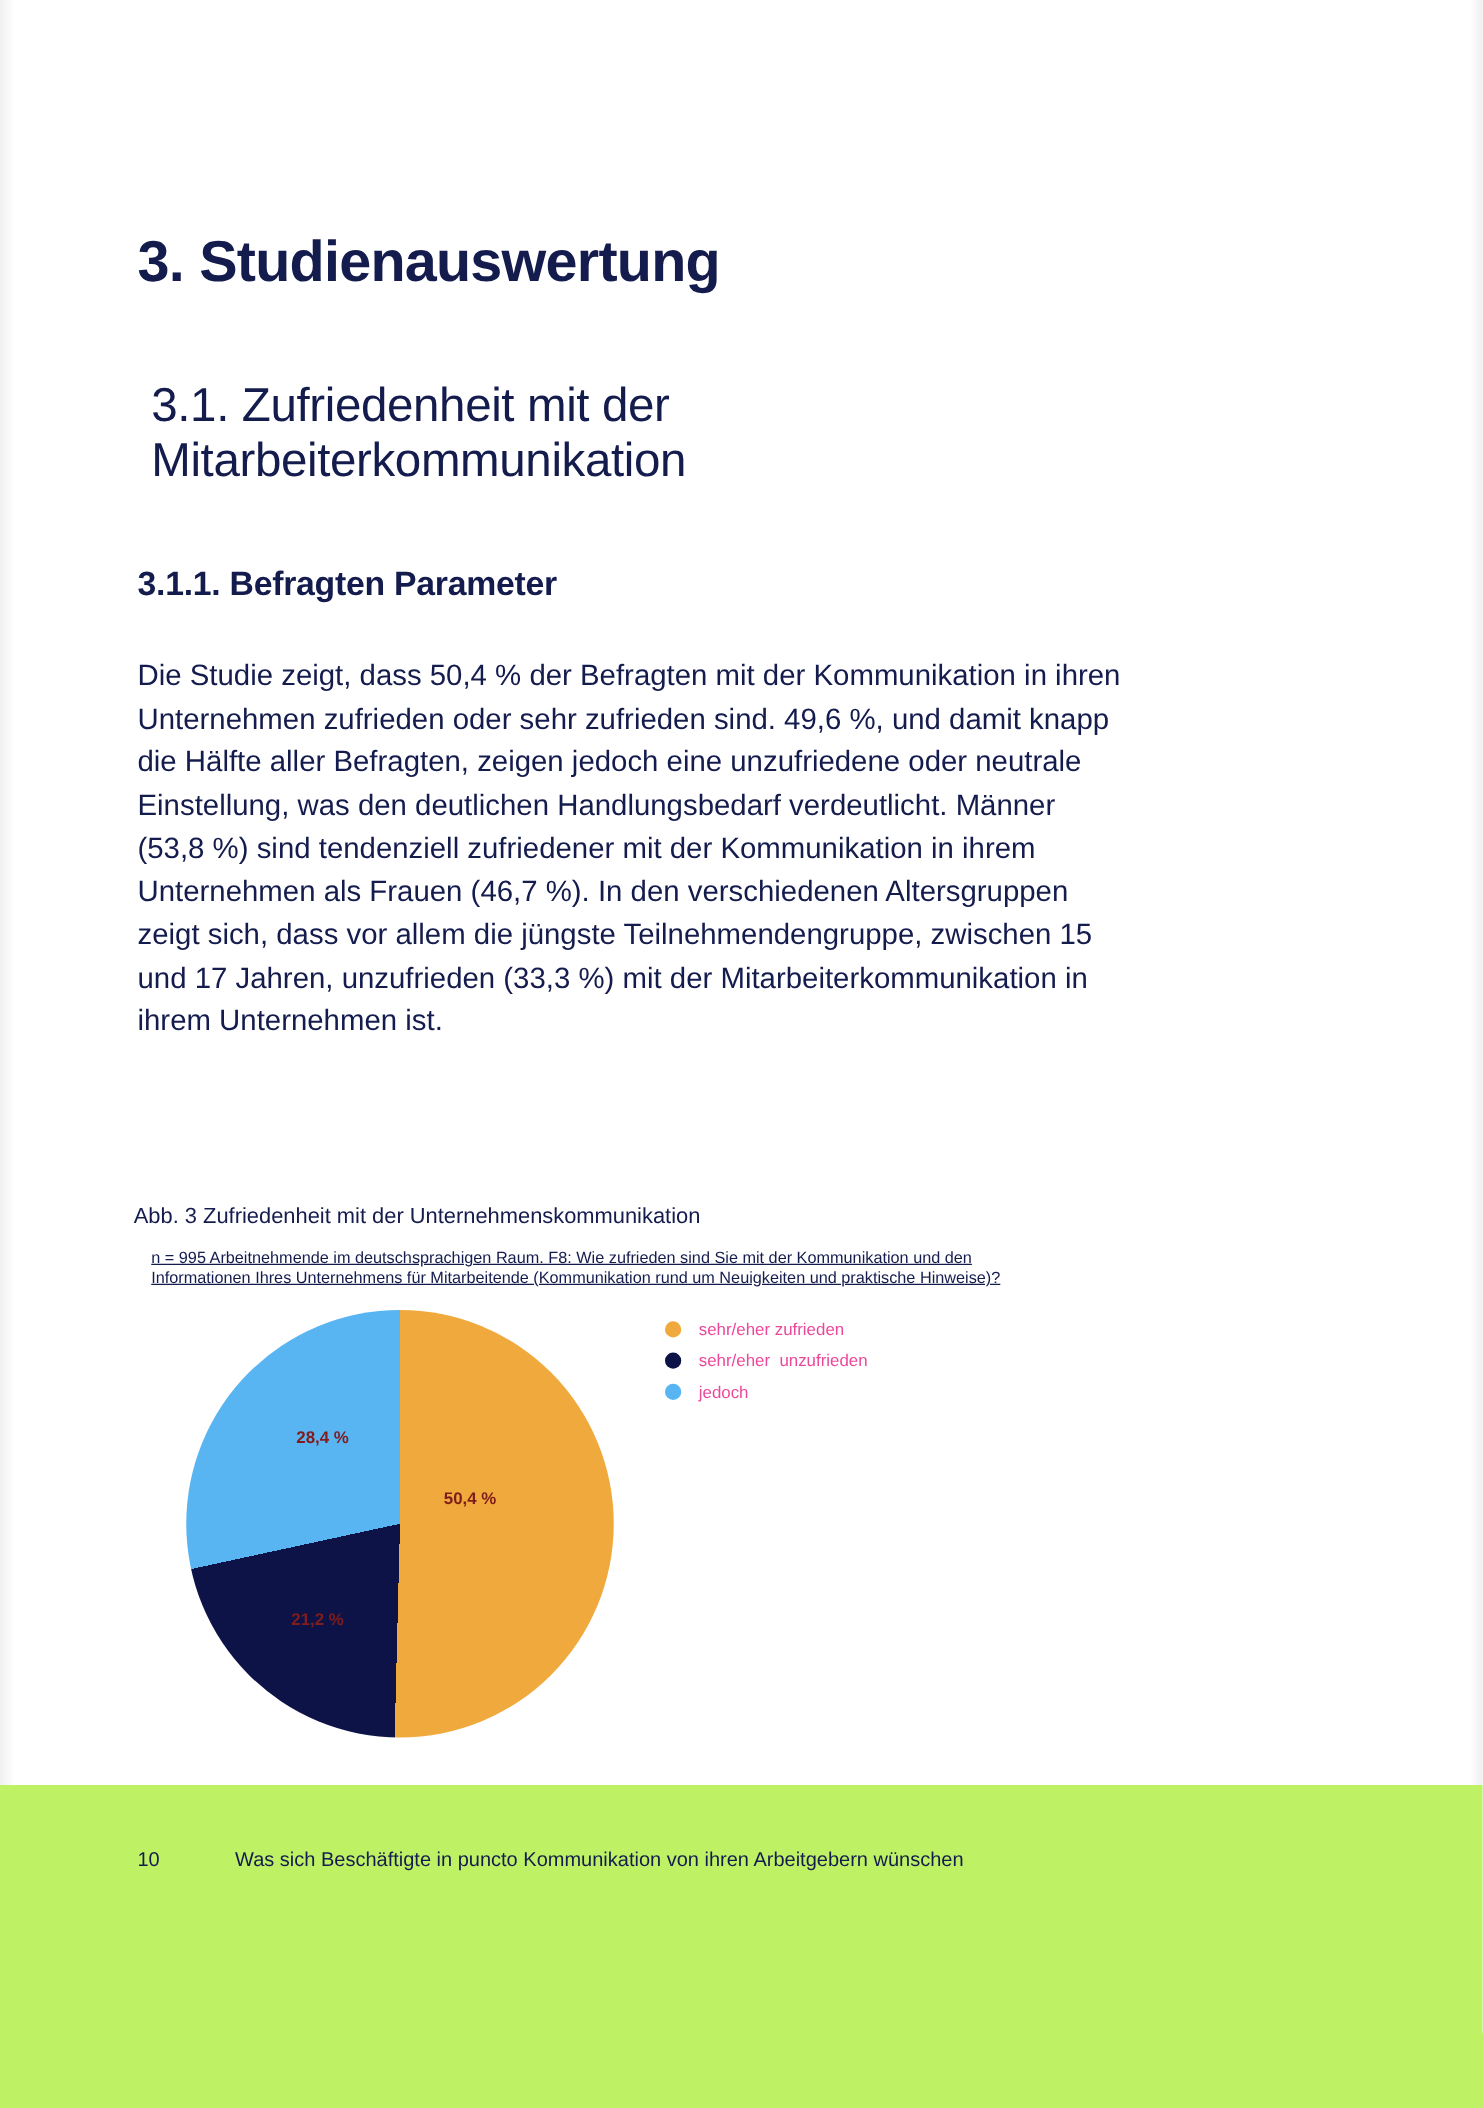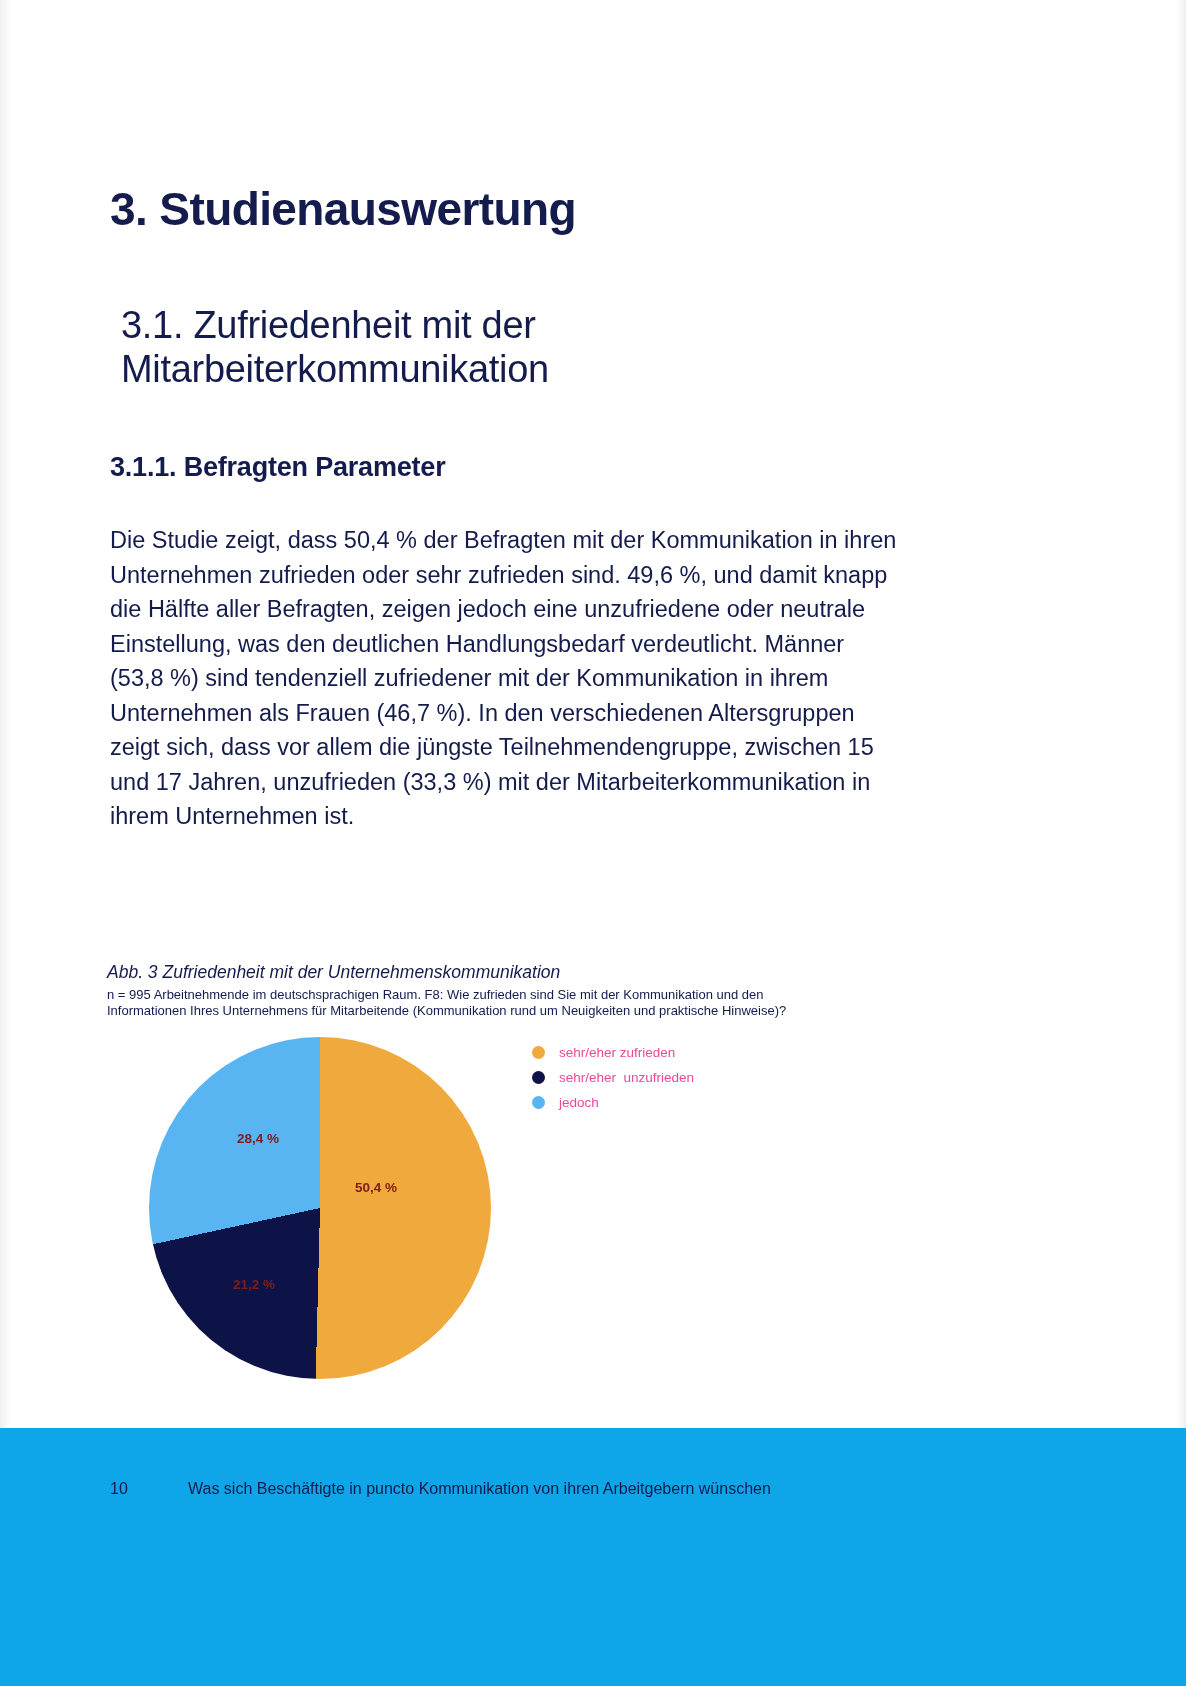--- a/index.html
+++ b/index.html
@@ -96,29 +96,29 @@
     left: 107px;
     top: 962px;
     width: 980px;
   }
   .fig-caption {
     font-size: 17.5px;
     font-weight: 500;
     color: #141b4d;
     line-height: 1.25;
     margin: 0 0 3px 0;
-    font-style: italic;
   }
   .fig-source {
     font-size: 13px;
     font-weight: 400;
     line-height: 16px;
     color: #141b4d;
     width: 800px;
-    margin: 0;
+    margin: 14px;
+    text-decoration: underline;
   }
   .fig-source .src-line { display: block; }
 
   
   .chart-area {
     position: relative;
     margin-top: 18px;
     height: 400px;
     width: 980px;
   }
@@ -174,21 +174,21 @@
     white-space: pre;
   }
 
   
   .footer {
     position: absolute;
     left: 0;
     bottom: 0;
     width: 1186px;
     height: 258px;
-    background: #0ea5e9;
+    background: #bef264;
   }
   .footer-inner {
     position: absolute;
     left: 110px;
     top: 52px;
     display: flex;
     align-items: baseline;
   }
   .footer-page {
     font-size: 16px;

